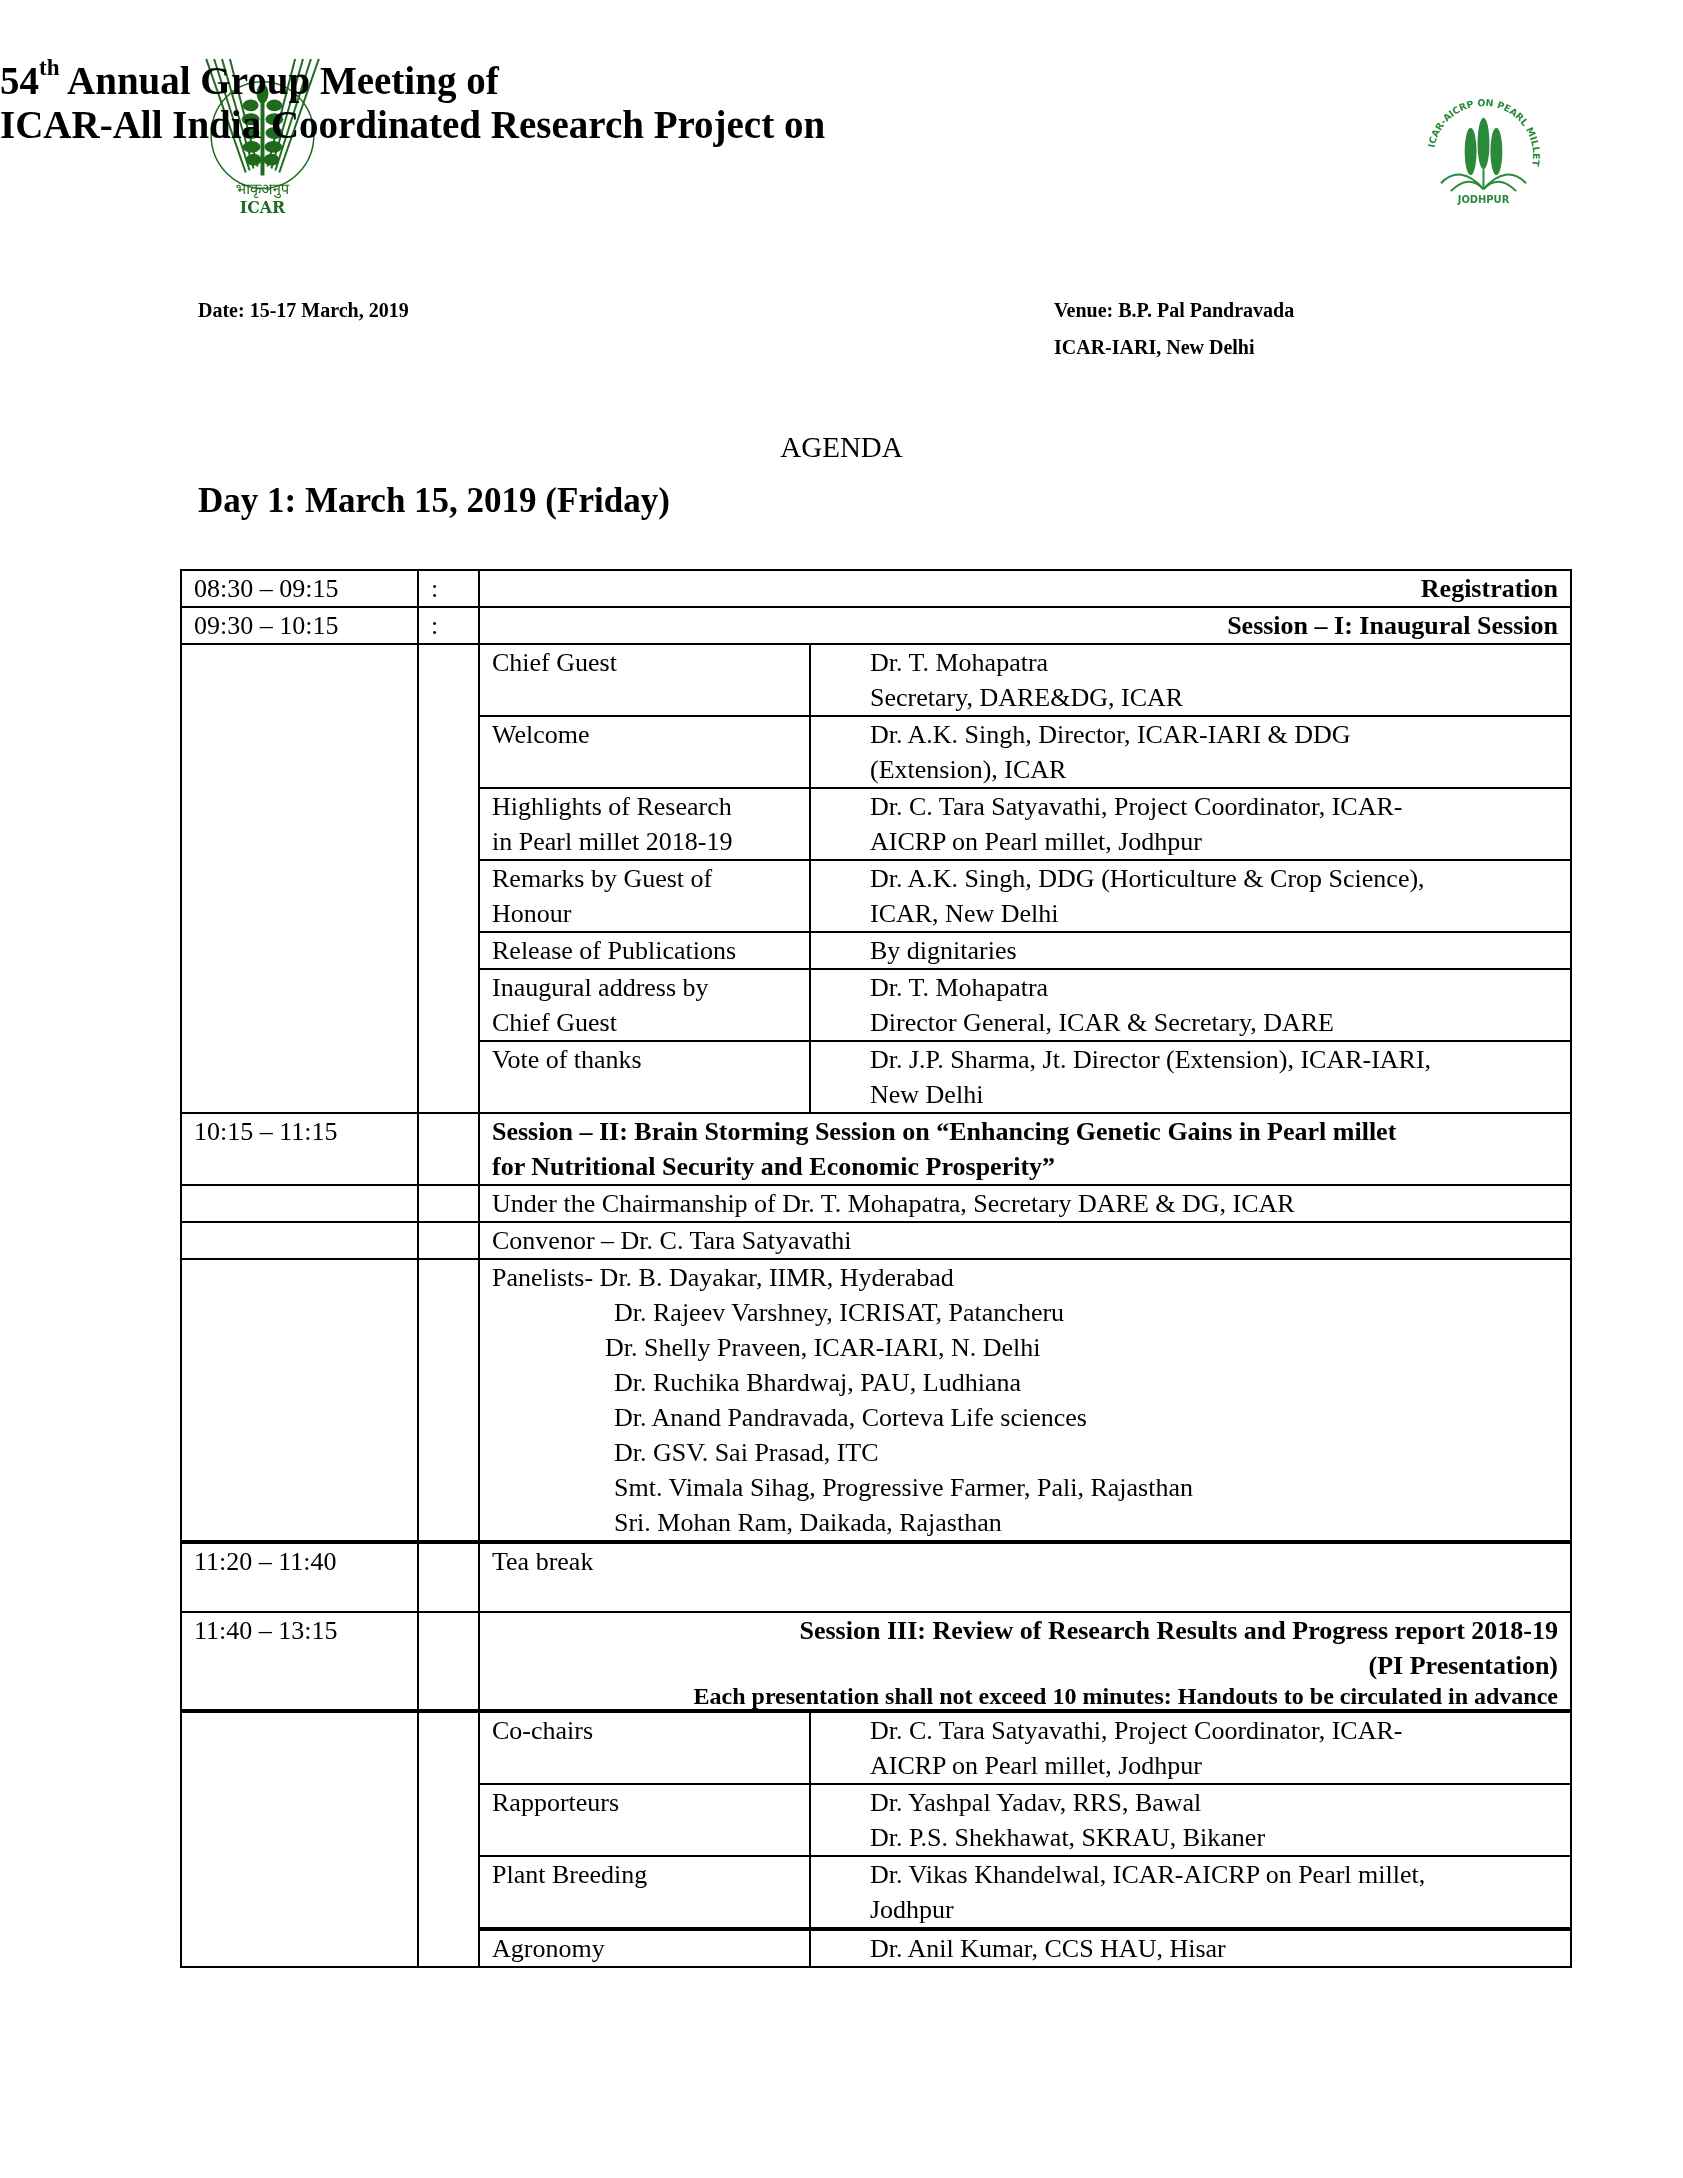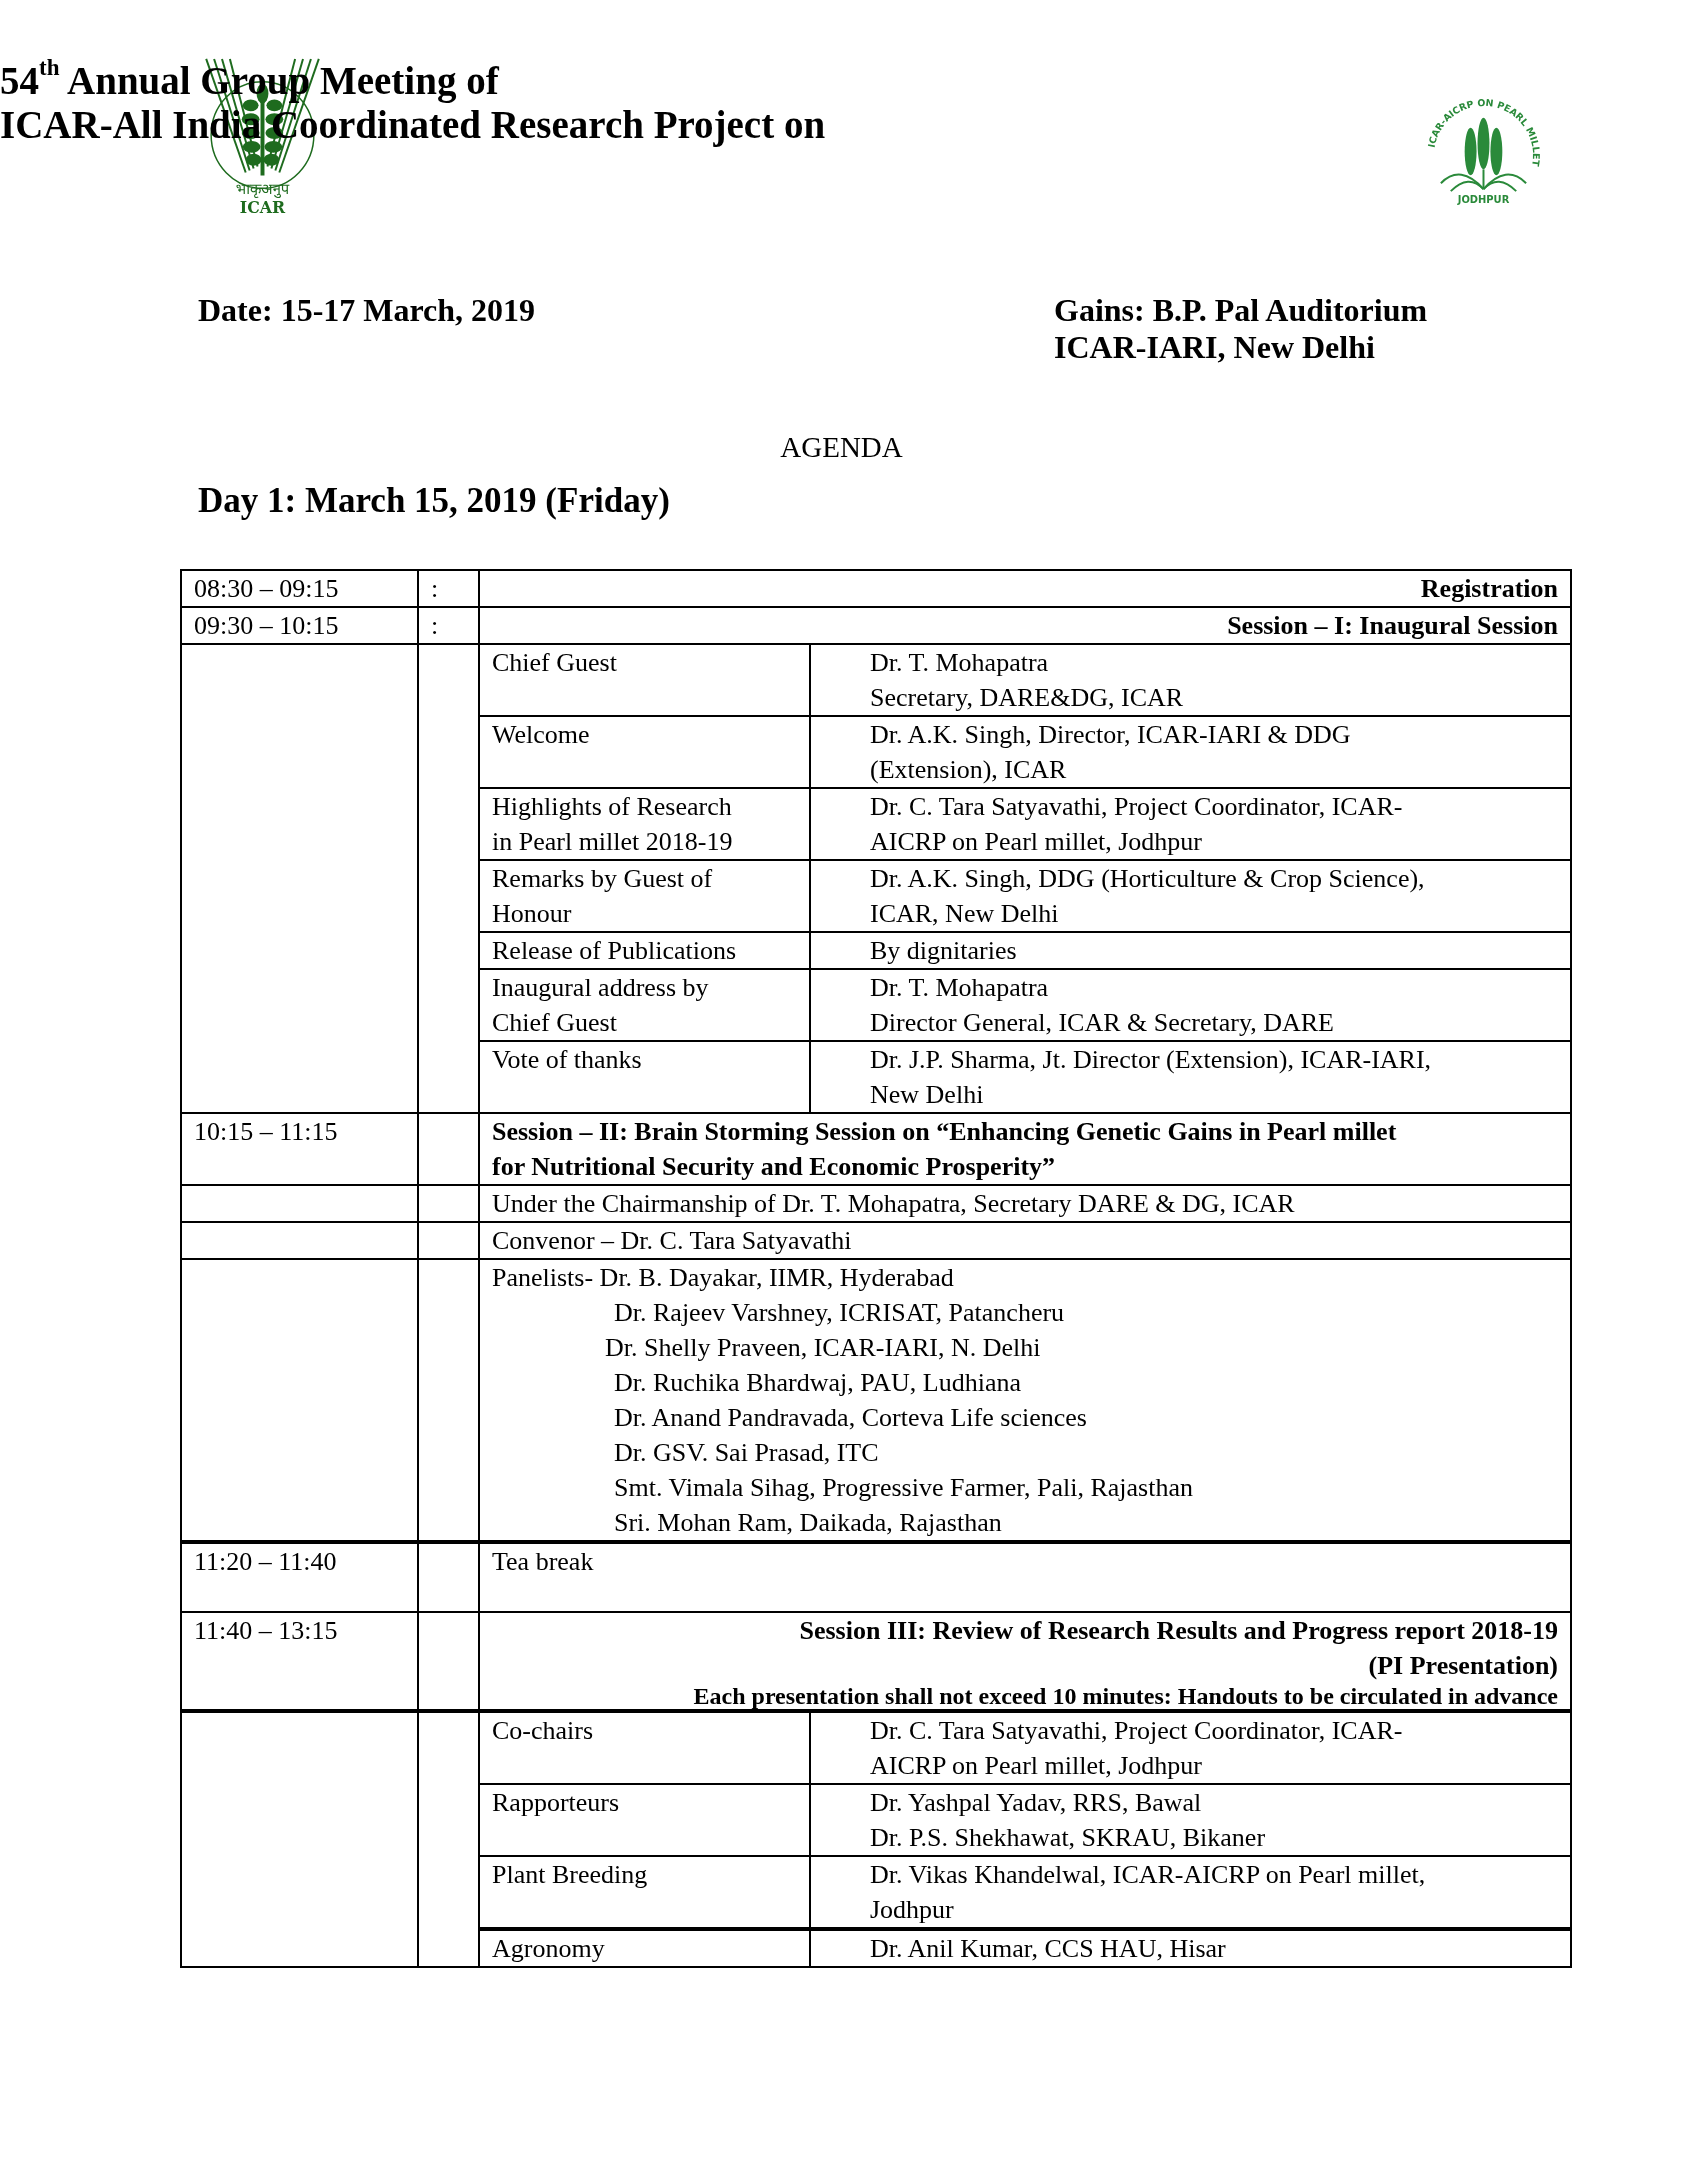--- a/index.html
+++ b/index.html
@@ -4,21 +4,21 @@
 <style>
   html, body { margin:0; padding:0; background:#fff; }
   body { width:1683px; height:2178px; position:relative; overflow:hidden;
          font-family:"Liberation Serif", "DejaVu Serif", serif; color:#000; }
   .abs { position:absolute; }
   .title { left:0; width:1683px; top:59px; font-weight:bold;
            font-size:39px; line-height:44px; }
   .title sup { font-size:23px; vertical-align:top; line-height:22px; position:relative; top:-2px; }
   .logo-left { left:198px; top:54px; width:129px; height:163px; }
   .logo-right { left:1421px; top:94px; width:124px; height:111px; }
-  .meta { font-weight:bold; font-size:32px; line-height:37px; }
+  .meta { font-weight:bold; font-size:20px; line-height:37px; }
   .agenda-title { left:0; width:1683px; top:431px; text-align:center; font-weight:normal; font-size:29px; }
   .day-title { left:198px; top:481px; font-weight:bold; font-size:35px; }
   table.agenda { position:absolute; left:180px; top:569px; width:1390px; border-collapse:collapse;
                  font-size:26px; table-layout:fixed; }
   table.agenda td { border:2px solid #000; padding:0 12px; vertical-align:top; line-height:35px; }
   table.agenda tr.thick td { border-top-width:4px;margin-top:8px; }
   col.c1 { width:237px; } col.c2 { width:61px; } col.c3 { width:331px; } col.c4 { width:761px; }
   .b { font-weight:bold; }
   .center { text-align:right; }
   .sub-pad { padding-left:59px !important; }
@@ -85,21 +85,21 @@
   </svg>
 </div>
 
 <div class="abs title">
   <div><span>54</span><sup>th</sup><span> Annual Group Meeting of</span></div>
   <div>ICAR-All India Coordinated Research Project on</div>
 </div>
 
 <div class="abs meta" style="left:198px; top:292px;">Date: 15-17 March, 2019</div>
 <div class="abs meta" style="left:1054px; top:292px;">
-  <div>Gains: B.P. Pal Auditorium</div>
+  <div>Venue: B.P. Pal Pandravada</div>
   <div>ICAR-IARI, New Delhi</div>
 </div>
 
 <div class="abs agenda-title">AGENDA</div>
 <div class="abs day-title">Day 1: March 15, 2019 (Friday)</div>
 
 <table class="agenda">
   <colgroup>
       <col class="c1">
       <col class="c2">

